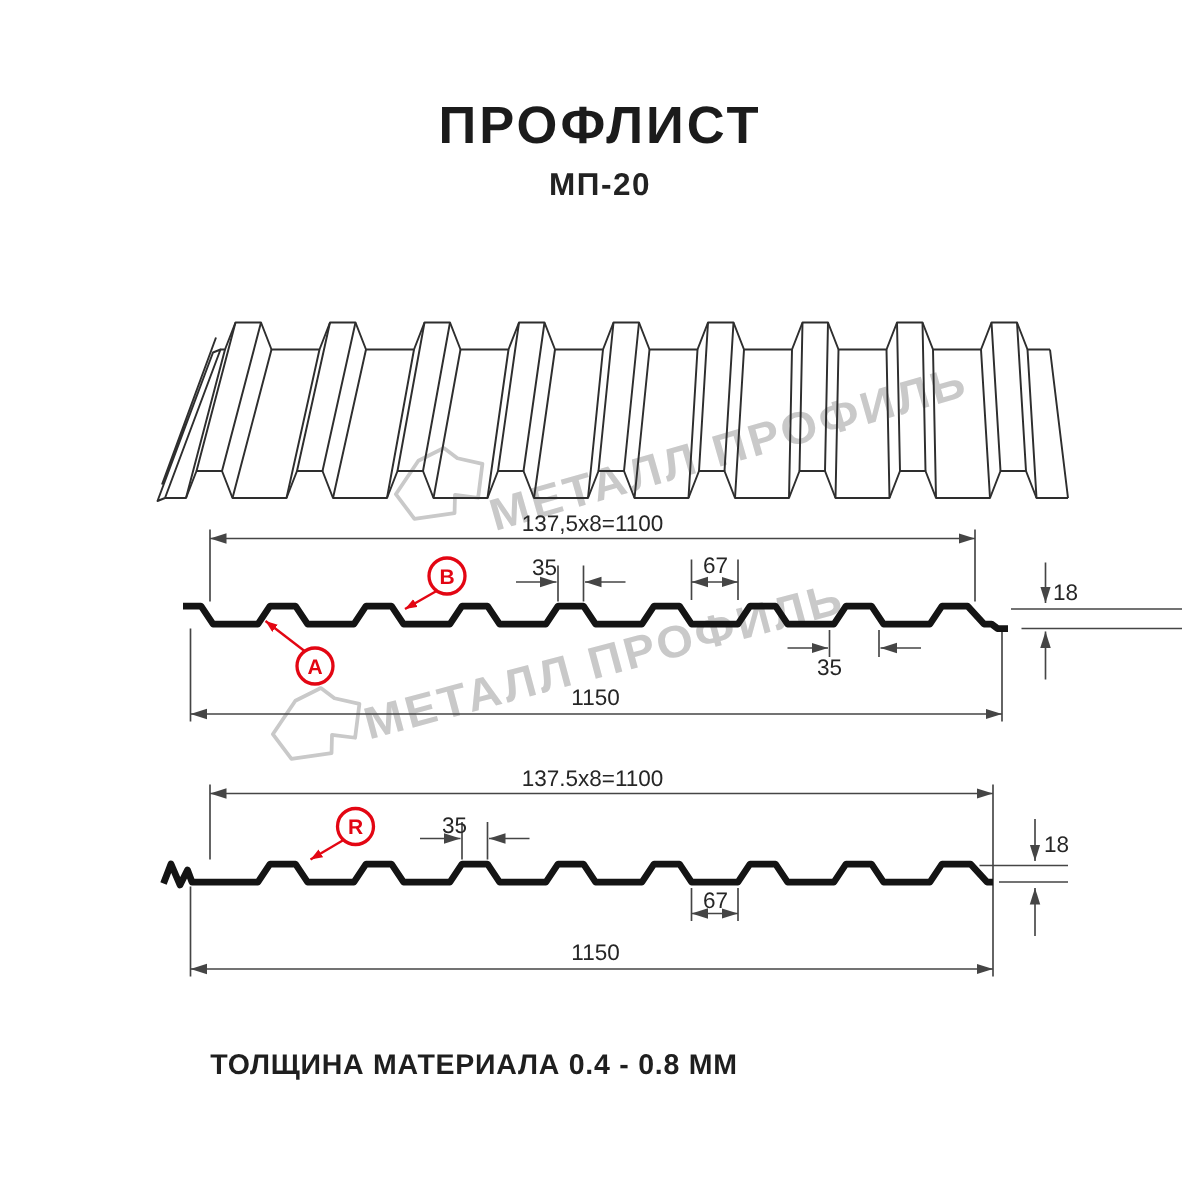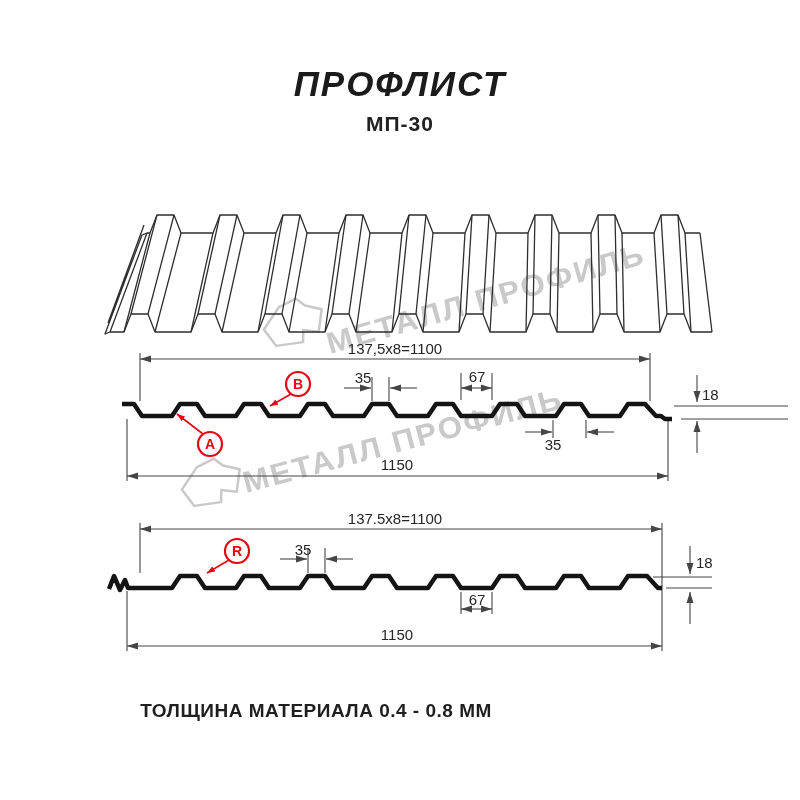--- a/index.html
+++ b/index.html
@@ -1,19 +1,19 @@
 <!DOCTYPE html>
 <html><head>
 <meta charset="utf-8">
 <style>
   html,body{margin:0;padding:0;background:#ffffff;}
   .page{position:relative;width:800px;height:800px;background:#ffffff;overflow:hidden;
         font-family:"Liberation Sans",sans-serif;}
   .title{position:absolute;top:64px;left:0;width:800px;text-align:center;
-         font-size:35px;font-weight:bold;letter-spacing:2px;color:#1b1b1b;font-style:italic;}
+         font-size:35px;font-weight:bold;letter-spacing:2px;color:#1b1b1b;}
   .subtitle{position:absolute;top:112px;left:0;width:800px;text-align:center;
          font-size:21px;font-weight:bold;letter-spacing:1px;color:#222222;}
   .caption{position:absolute;top:700px;left:0;width:632px;text-align:center;
          font-size:19px;font-weight:bold;letter-spacing:0.5px;color:#1f1f1f;}
   svg.drawing{position:absolute;top:0;left:0;}
   svg text{font-family:"Liberation Sans",sans-serif;font-size:15px;fill:#262626;}
   .thin{stroke:#454545;stroke-width:1.1;fill:none;}
   .profile{stroke:#141414;stroke-width:4.5;fill:none;stroke-linejoin:round;stroke-linecap:butt;}
   .wire{stroke:#2e2e2e;stroke-width:1.3;fill:none;stroke-linejoin:round;}
   .wm{stroke:#c9c9c9;stroke-width:2.5;fill:none;stroke-linejoin:round;}
@@ -21,21 +21,21 @@
   .red{stroke:#e30613;fill:none;stroke-width:2.2;}
   .redline{stroke:#e30613;stroke-width:1.6;fill:none;}
   .redletter{fill:#e30613;font-weight:bold;font-size:14px;}
 </style>
 </head>
 <body>
 
 <div class="page">
 
   <div class="title">ПРОФЛИСТ</div>
-  <div class="subtitle">МП-30</div>
+  <div class="subtitle">МП-20</div>
 
   <svg class="drawing" width="800" height="800" viewBox="0 0 800 800" xmlns="http://www.w3.org/2000/svg">
     <defs>
       <marker id="ah" markerWidth="12" markerHeight="9" refX="11" refY="4" orient="auto-start-reverse" markerUnits="userSpaceOnUse">
         <path d="M0,0.5 L11,4 L0,7.5 Z" fill="#454545"></path>
       </marker>
       <marker id="ahr" markerWidth="9" markerHeight="7" refX="8" refY="3" orient="auto-start-reverse" markerUnits="userSpaceOnUse">
         <path d="M0,0 L8,3 L0,6 Z" fill="#e30613"></path>
       </marker>
     </defs>

